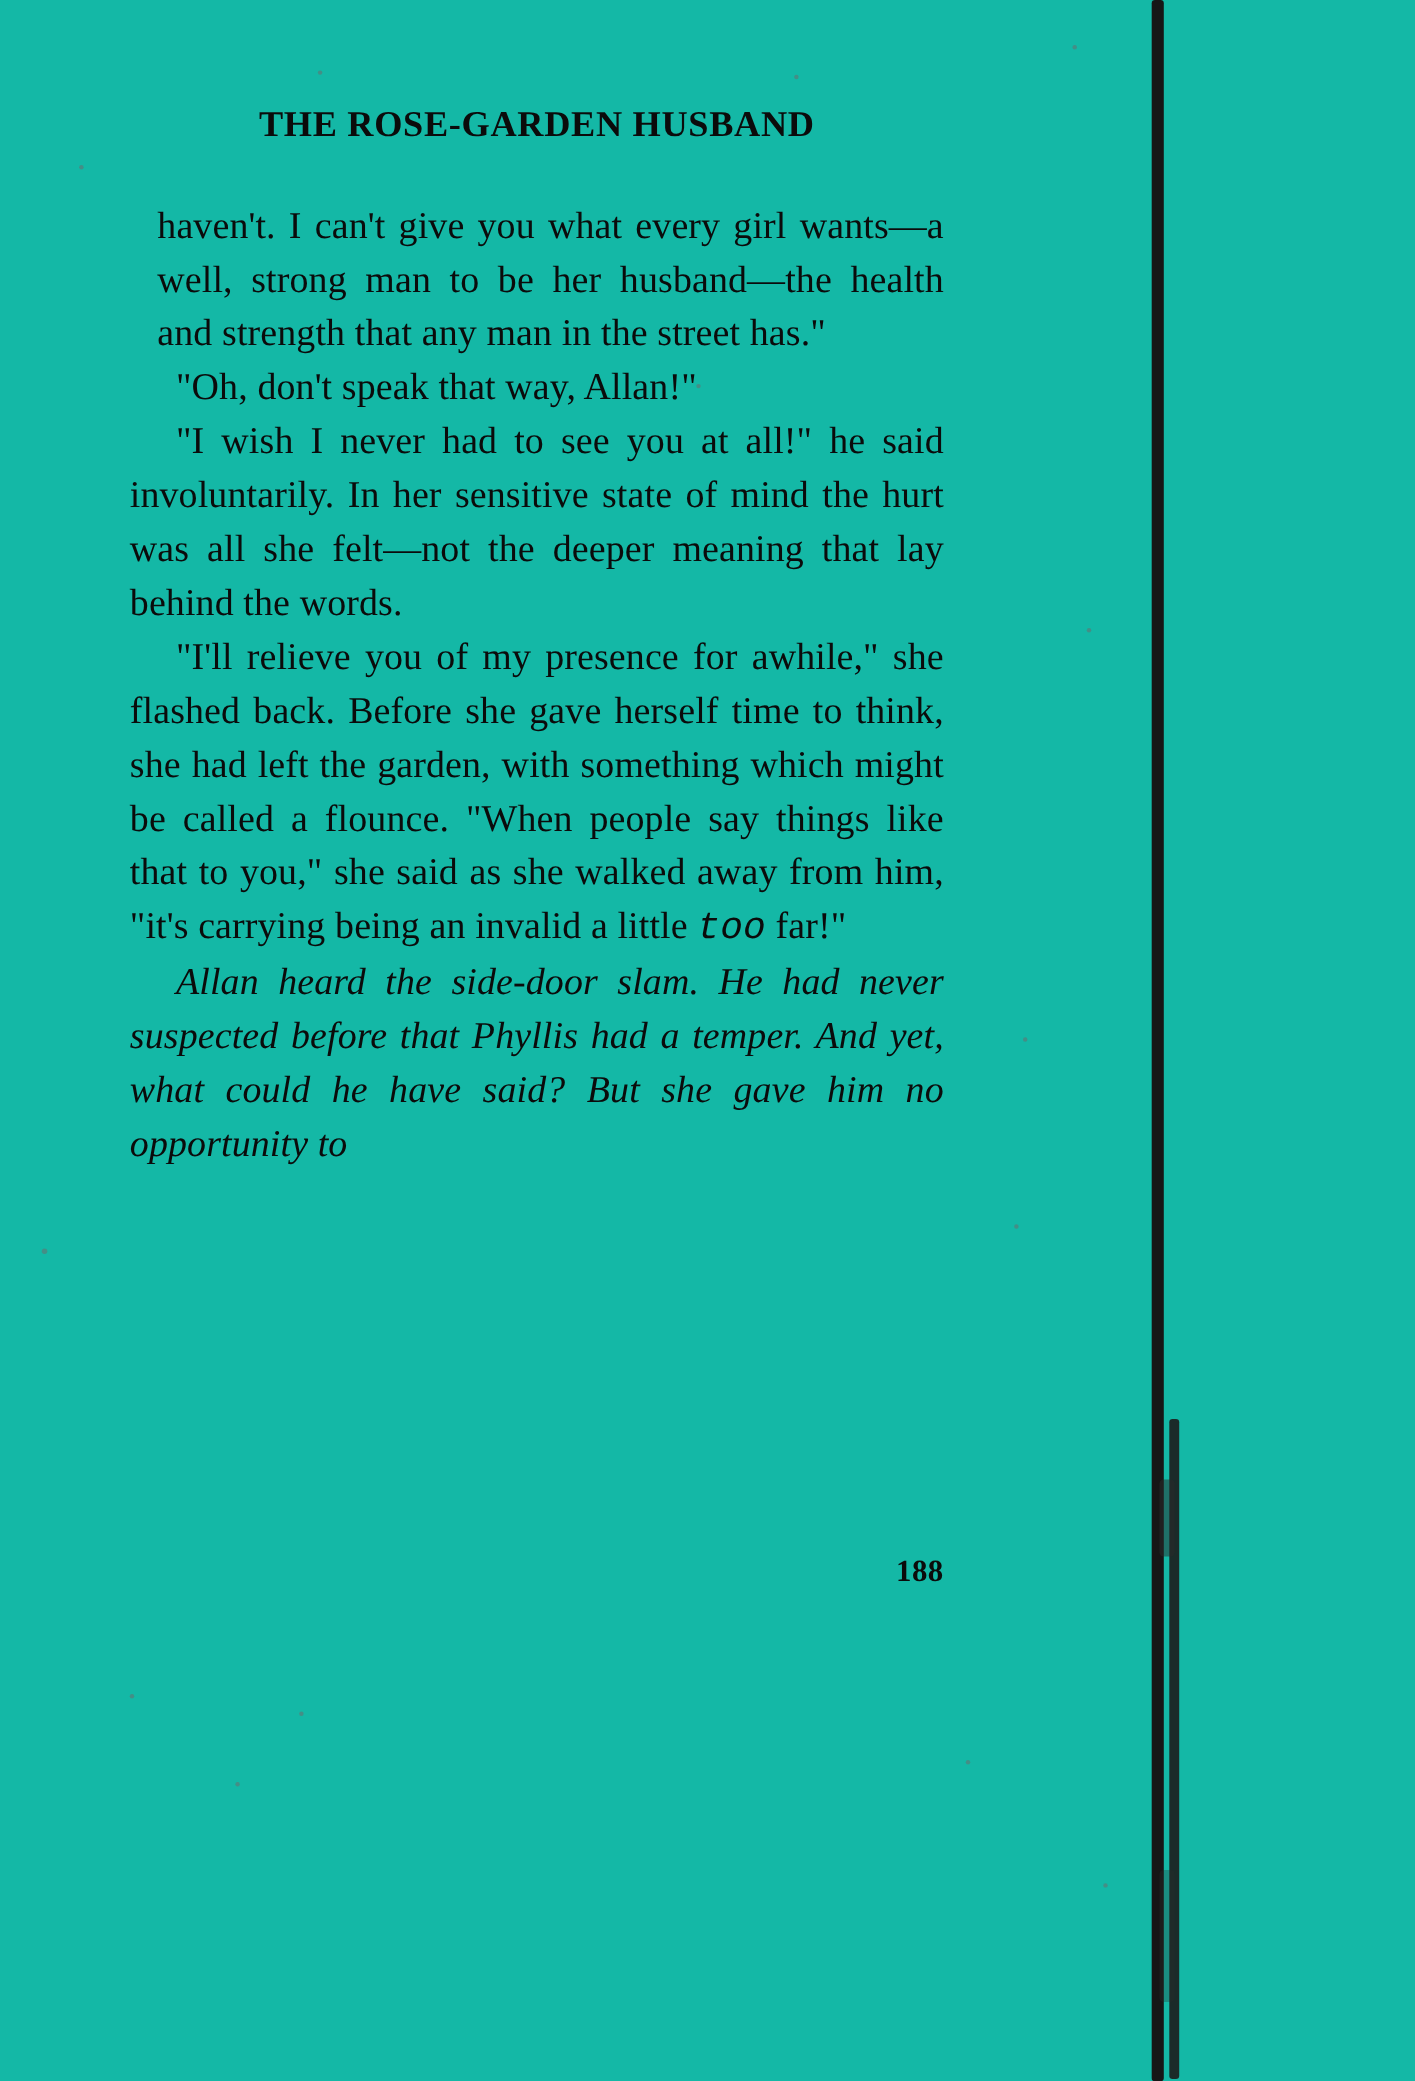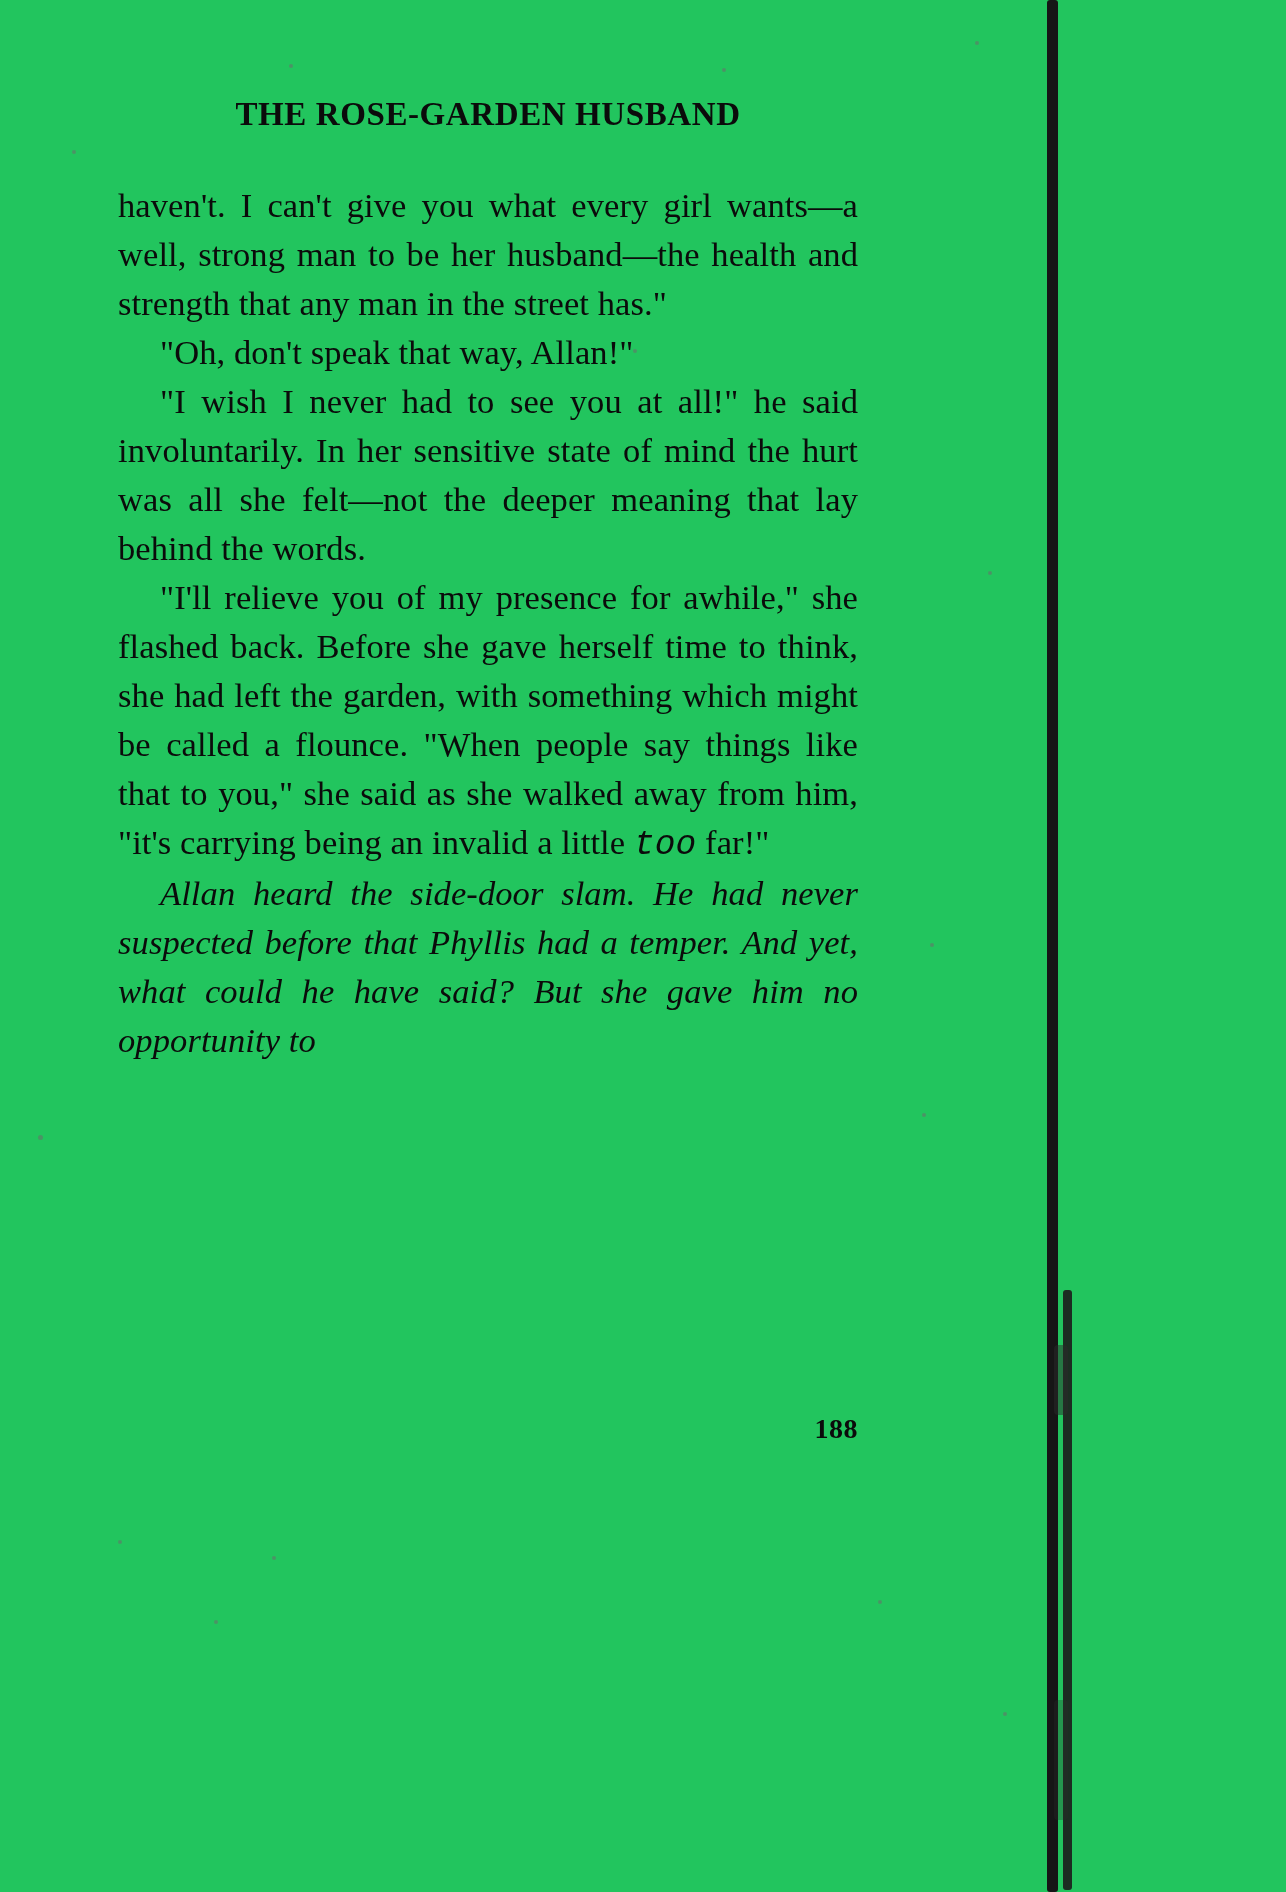--- a/index.html
+++ b/index.html
@@ -14,21 +14,21 @@
     overflow: hidden;
     font-family: "Liberation Serif", serif;
     color: #0b0b0b;
   }
 
   .page {
     position: absolute;
     top: 0; left: 0;
     width: 1286px;
     height: 1892px;
-    background: #22c55e;
+    background: #14b8a6;
   }
 
   
   .speck {
     position: absolute;
     background: #6b6b6b;
     border-radius: 50%;
     opacity: .55;
   }
 
@@ -83,20 +83,21 @@
     line-height: 49px;
     text-align: justify;
     text-justify: inter-word;
     letter-spacing: 0.1px;
   }
   .body-text p.indent {
     text-indent: 42px;
   }
   .body-text p.cont {
     text-indent: 0;
+    margin-left: 25px;
   }
   .body-text p:last-child {
     text-align: justify;
     font-style: italic;
   }
 
   em { font-style: italic; font-family: Liberation Mono, monospace; }
 
   .folio {
     position: absolute;

